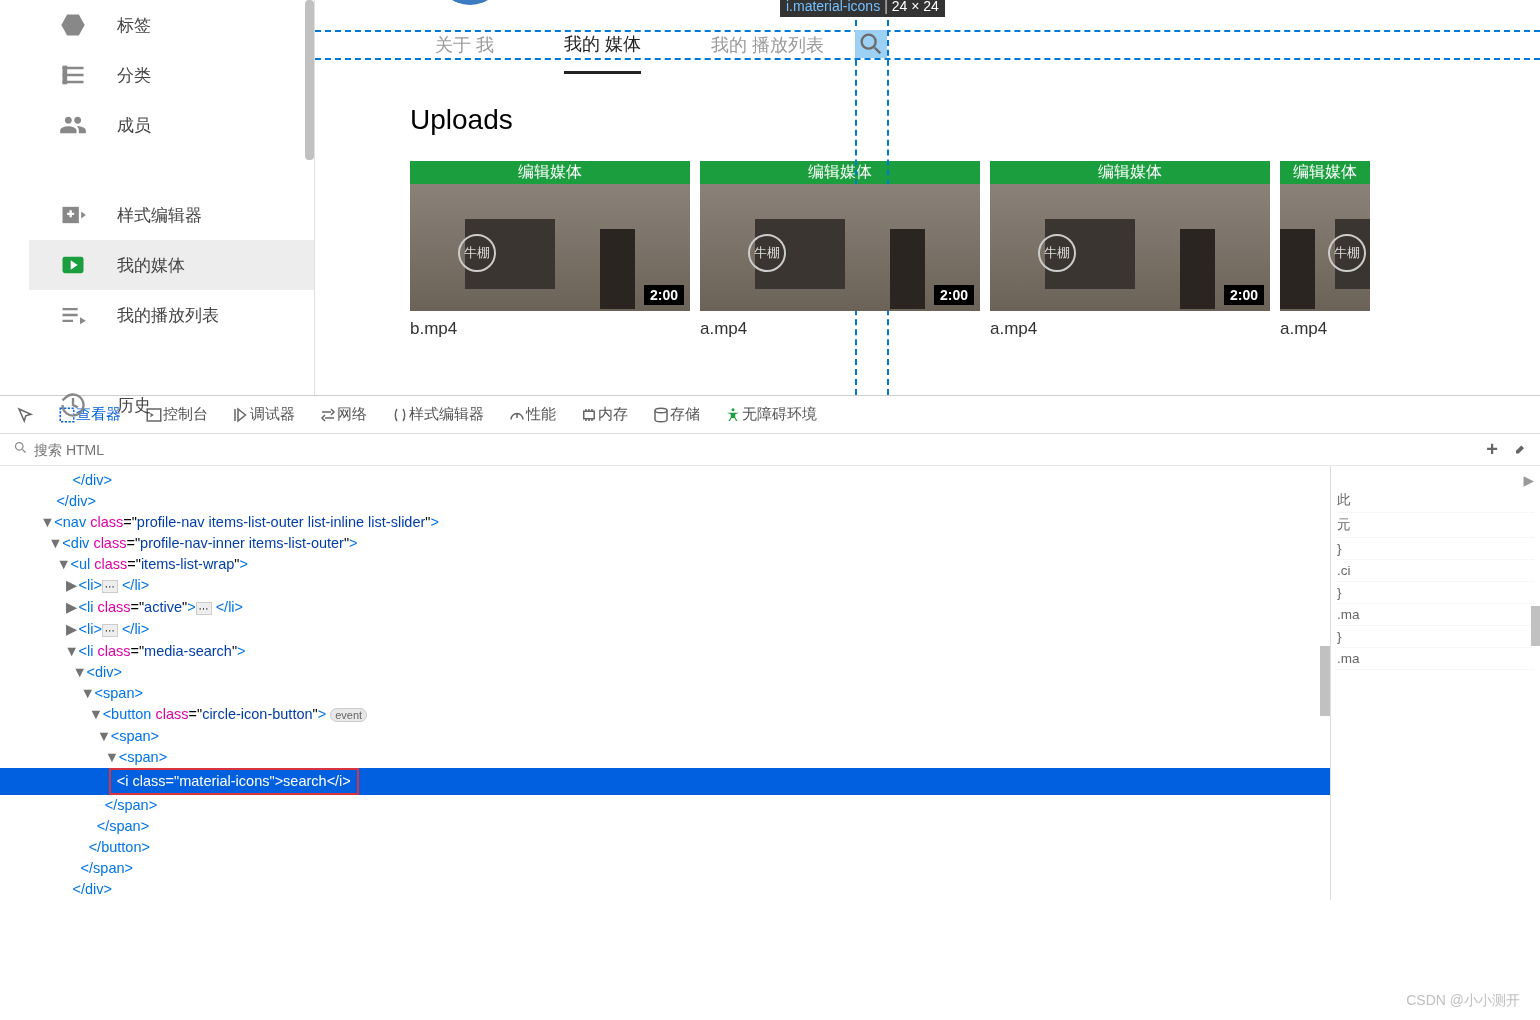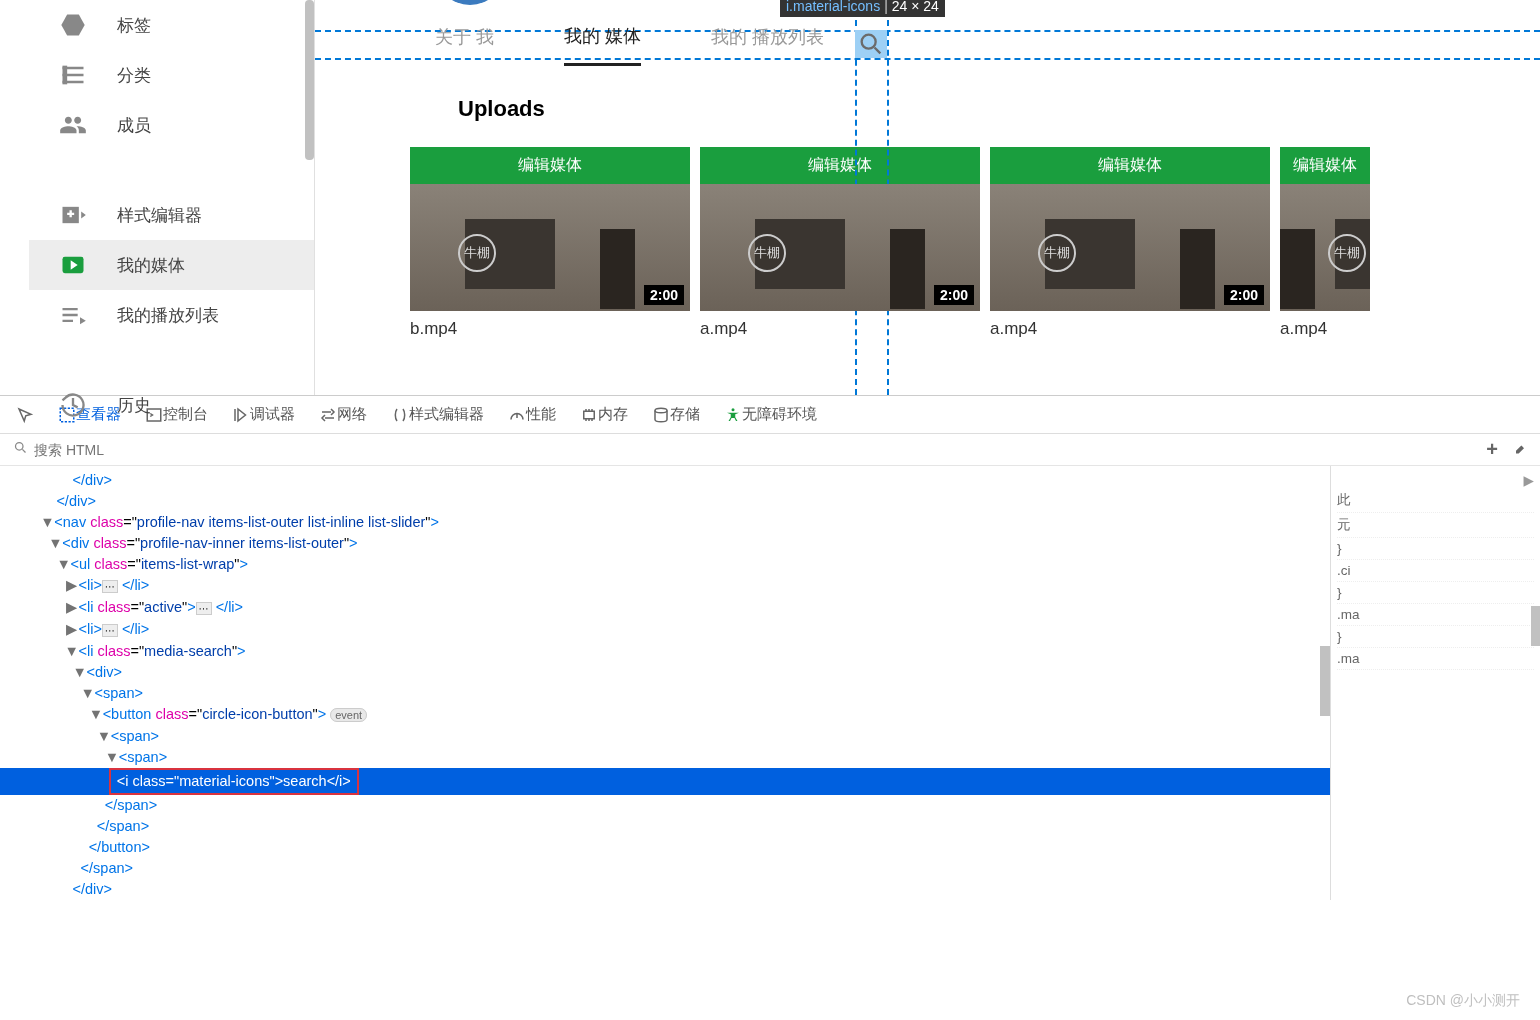--- a/index.html
+++ b/index.html
@@ -19,30 +19,30 @@
 .dash-v1 { position:absolute; top:0; bottom:0; left:540px; border-left:2px dashed #0078d7; }
 .dash-v2 { position:absolute; top:0; bottom:0; left:572px; border-left:2px dashed #0078d7; }
 .dash-h1 { position:absolute; left:0; right:0; top:30px; border-top:2px dashed #0078d7; }
 .dash-h2 { position:absolute; left:0; right:0; top:58px; border-top:2px dashed #0078d7; }
 .tooltip { position:absolute; left:465px; top:-5px; background:#333; color:#fff; font-size:14px; padding:3px 6px; font-family:monospace; z-index:5; }
 .tooltip .a { color:#75bfff; }
 .tooltip .b { color:#ccc; margin:0 4px; }
 .tooltip .c { color:#fff; }
 
 .avatar { position:absolute; left:120px; top:-30px; width:70px; height:35px; background:#3b7bbf; border-radius:0 0 70px 70px; }
-.tabs { display:flex; align-items:center; height:58px; margin-top:8px; padding-left:120px; gap:70px; position:relative;text-align:right; }
+.tabs { display:flex; align-items:center; height:58px; margin-top:16px; padding-left:120px; gap:70px; position:relative;text-align:right; }
 .tab { font-size:18px; color:#999; padding:15px 0; cursor:pointer; }
 .tab.active { color:#222; border-bottom:3px solid #222; }
 .search-hl { position:absolute; left:540px; top:30px; width:32px; height:28px; background:#9dd0f5; display:flex; align-items:center; justify-content:center; z-index:3; }
 
 .uploads { padding:30px 95px 0 95px; }
-.uploads h2 { font-size:22px; font-weight:700; margin-bottom:25px;margin-left:48px; }
+.uploads h2 { font-size:28px; font-weight:400; margin-bottom:25px; }
 .thumbs { display:flex; gap:10px; }
 .thumb { width:280px; }
-.thumb-head { background:#1a9e3e; color:#fff; text-align:center; padding:8px; font-size:16px; cursor:pointer; }
+.thumb-head { background:#1a9e3e; color:#fff; text-align:center; padding:1px; font-size:16px; cursor:pointer; }
 .thumb-img { height:127px; background:linear-gradient(#8a8278,#6b6258); position:relative; overflow:hidden; }
 .thumb-img::before { content:""; position:absolute; left:55px; top:35px; width:90px; height:70px; background:#3a3530; }
 .thumb-img::after { content:""; position:absolute; right:55px; top:45px; width:35px; height:80px; background:#2a2520; }
 .circle { position:absolute; left:48px; top:50px; width:38px; height:38px; border:2px solid #ccc; border-radius:50%; display:flex; align-items:center; justify-content:center; color:#ddd; font-size:13px; }
 .dur { position:absolute; right:6px; bottom:6px; background:#000; color:#fff; font-size:14px; padding:2px 6px; font-weight:600; }
 .fname { font-size:17px; color:#333; padding-top:8px; }
 
 
 .devtools { height:505px; border-top:1px solid #ccc; display:flex; flex-direction:column; }
 .dt-tabs { display:flex; align-items:center; height:38px; border-bottom:1px solid #ddd; padding:0 6px; gap:4px; }

